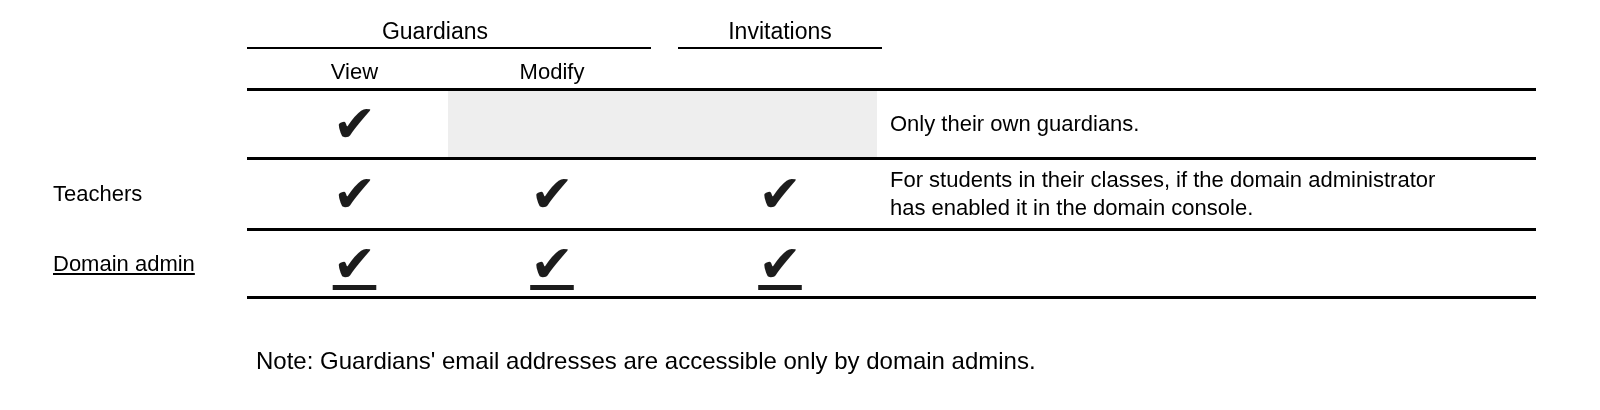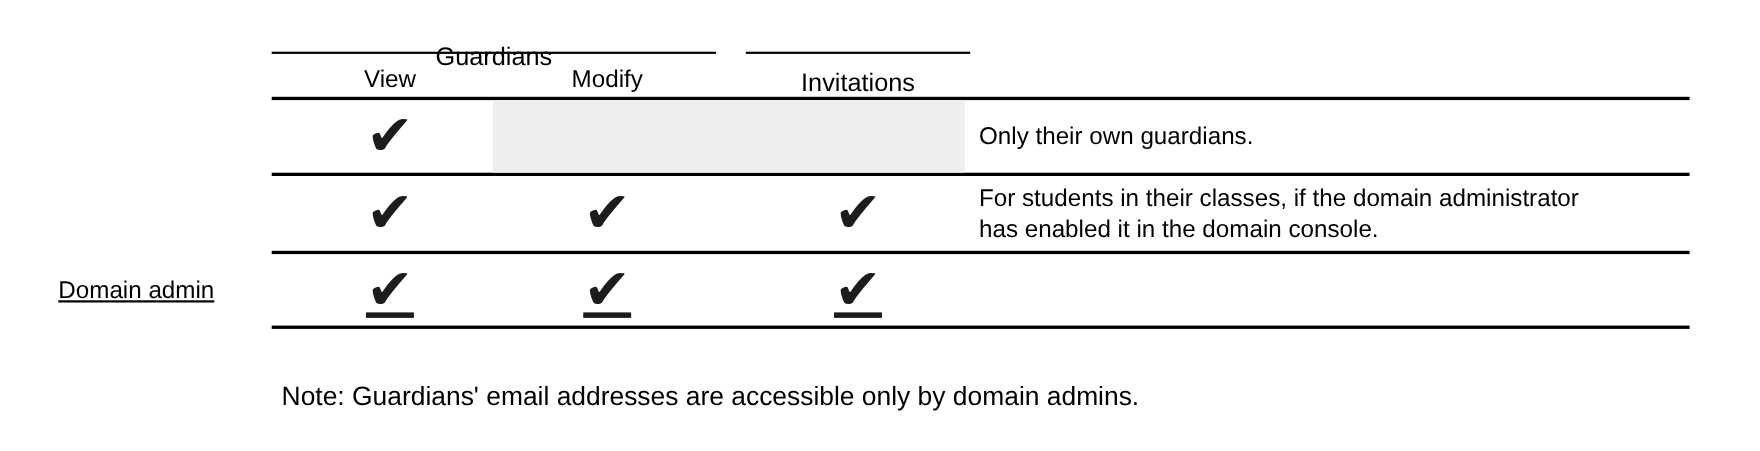--- a/index.html
+++ b/index.html
@@ -81,41 +81,42 @@
   
   .col-view        { left: 251px; width: 207px; }
   .col-modify      { left: 454px; width: 196px; }
   .col-viewmodify  { left: 678px; width: 204px; }
 </style>
 </head>
 <body>
 
 <div class="canvas">
 
-  <div class="group-label" style="left:247px; width:404px;margin-top:20px;">Guardians</div>
-  <div class="group-label" style="left:678px; width:204px;margin-top:44px;">Invitations</div>
+  <div class="group-label" style="left:233px; width:404px;">Guardians</div>
+  <div class="group-label" style="left:678px; width:204px;">Invitations</div>
 
   <div class="hline" style="left:247px; top:47px; width:404px; height:2px;"></div>
   <div class="hline" style="left:678px; top:47px; width:204px; height:2px;"></div>
 
   <div class="col-label col-view">View</div>
   <div class="col-label col-modify">Modify</div>
 
   <div class="hline" style="left:247px; top:88px;  width:1289px; height:3px;"></div>
   <div class="hline" style="left:247px; top:157px; width:1289px; height:3px;"></div>
   <div class="hline" style="left:247px; top:228px; width:1289px; height:3px;"></div>
   <div class="hline" style="left:247px; top:296px; width:1289px; height:3px;"></div>
 
   <div class="cell-gray row-1" style="left:448px; width:429px;"></div>
 
 
   <div class="check-cell row-1 col-view">✔</div>
 
   <div class="note-cell row-1">Only their own guardians.</div>
 
+  <div class="row-label row-2">Teachers</div>
 
   <div class="check-cell row-2 col-view">✔</div>
   <div class="check-cell row-2 col-modify">✔</div>
   <div class="check-cell row-2 col-viewmodify">✔</div>
 
   <div class="note-cell row-2">For students in their classes, if the domain administrator
 has enabled it in the domain console.</div>
 
   <div class="row-label row-3">Domain admin</div>
 

